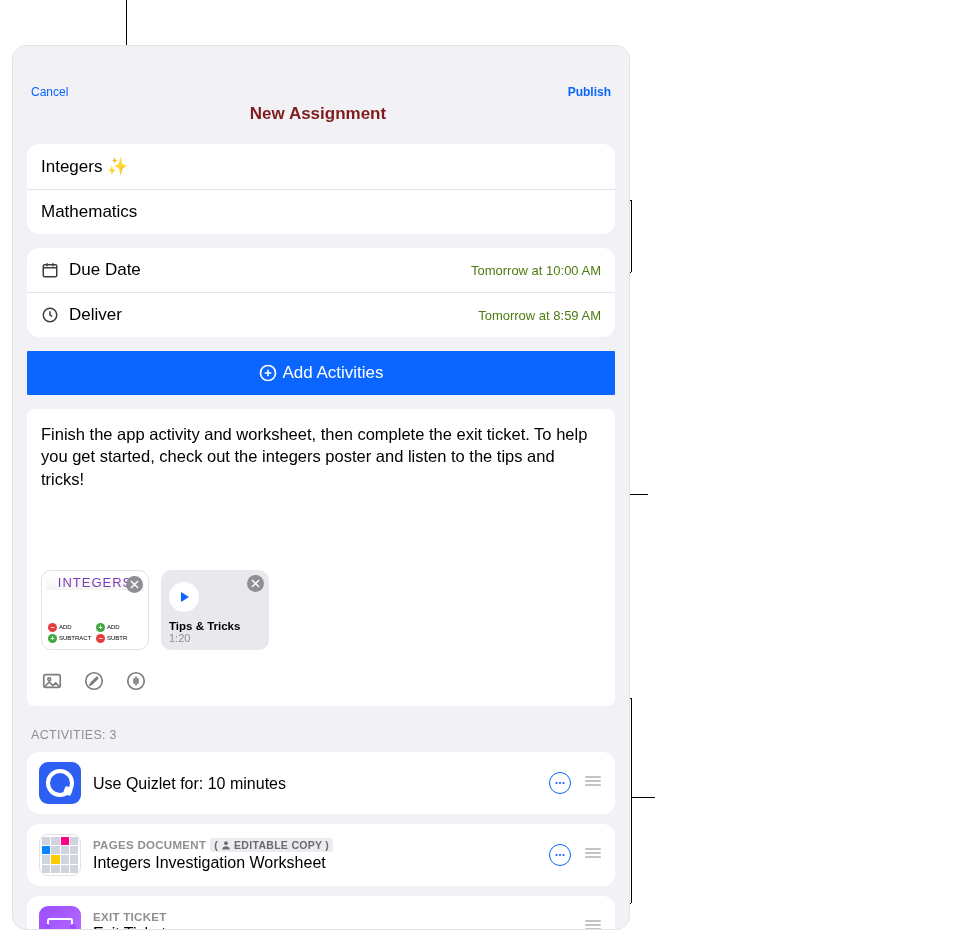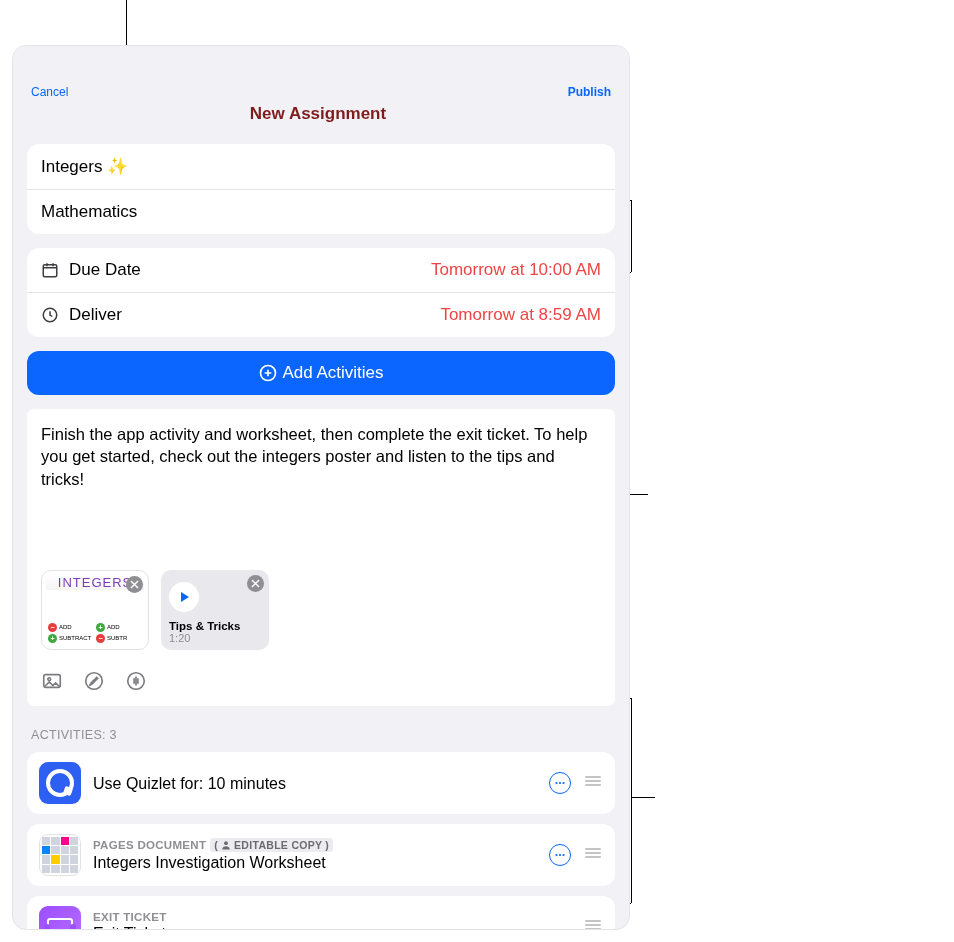--- a/index.html
+++ b/index.html
@@ -61,36 +61,36 @@
     font-size: 17px;
     color: #000;
     border-bottom: 1px solid #e4e4e8;
     display: flex;
     align-items: center;
     gap: 10px;
   }
   .field-row:last-child { border-bottom: none; }
   .field-row .value {
     margin-left: auto;
-    color: #ef4444;
-    font-size: 17px;
+    color: #4d7c0f;
+    font-size: 13px;
   }
   .field-row .icon {
     width: 18px; height: 18px;
     display: inline-flex; align-items: center; justify-content: center;
     color: #3c3c43;
   }
   .field-row .label { color: #000; }
 
   .primary-btn {
     width: 100%;
     background: #0a66ff;
     color: #fff;
     border: none;
-    border-radius: 12px;
+    border-radius: 1px;
     padding: 12px 0;
     font-size: 17px;
     font-weight: 400;
     margin-top: 14px;
     cursor: pointer;
     display: flex;
     align-items: center;
     justify-content: center;
     gap: 4px;
   }

